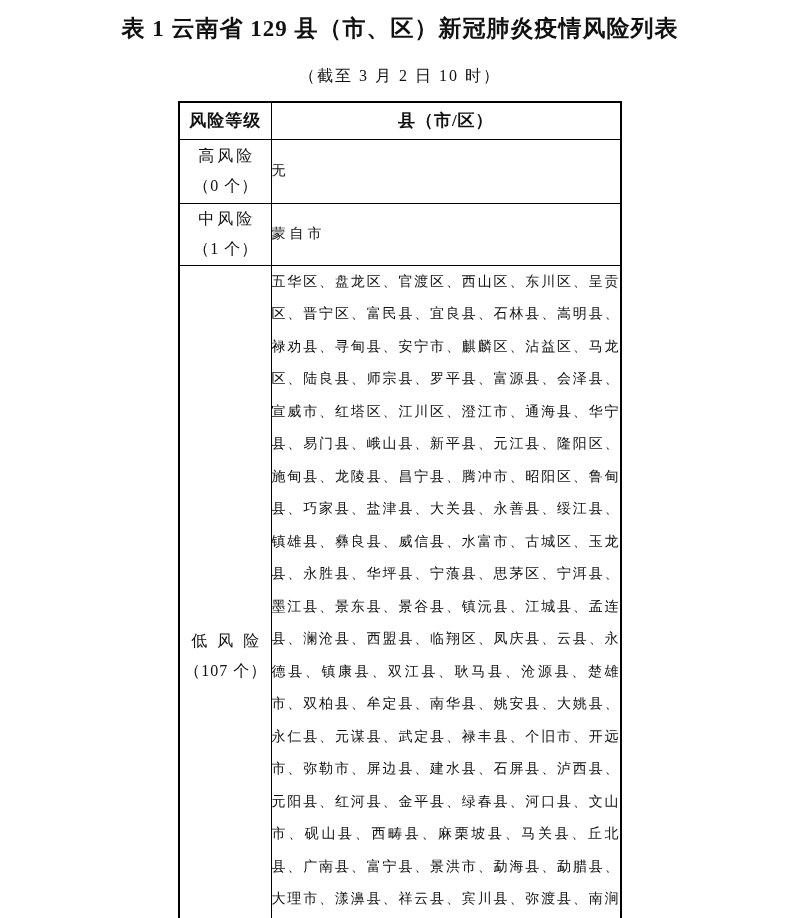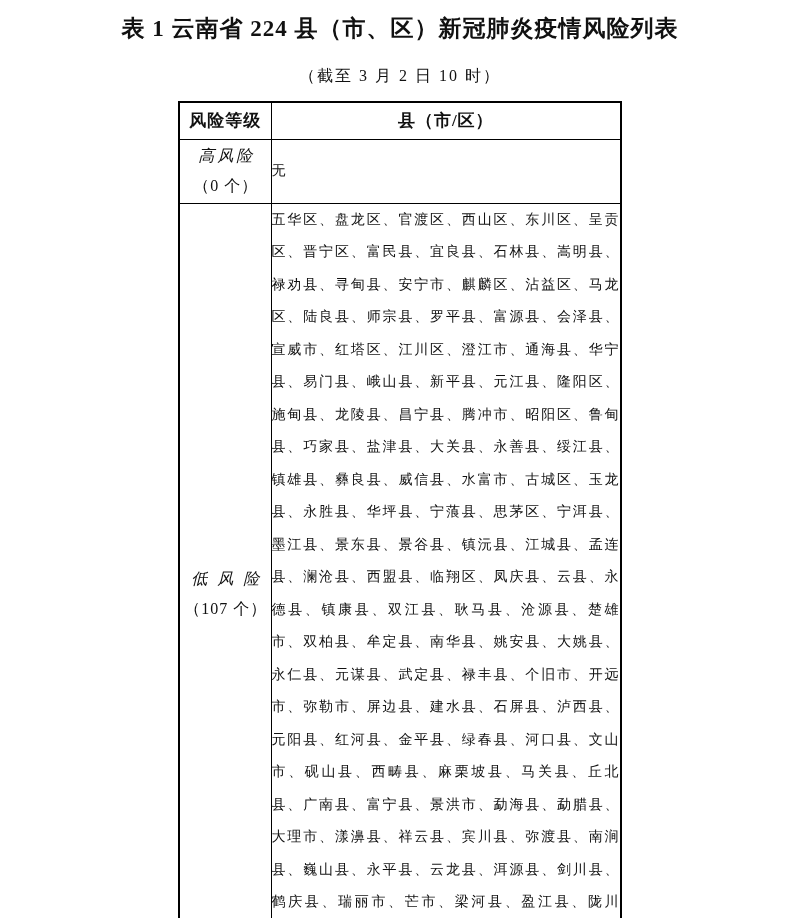--- a/index.html
+++ b/index.html
@@ -55,21 +55,21 @@
     font-size: 17px;
     font-weight: bold;
     letter-spacing: 1px;
     text-align: center;
   }
   td.level-cell {
     text-align: center;
     font-size: 16px;
     line-height: 30px;
   }
-  td.level-cell .level-label { letter-spacing: 3px; padding-left: 3px; font-style: italic; }
+  td.level-cell .level-label { letter-spacing: 3px; padding-left: 3px; }
   td.level-cell .level-count { letter-spacing: 1px; padding-left: 1px; font-family: Liberation Serif, serif; }
   tr.row-low td.level-cell .level-label { letter-spacing: 10px; padding-left: 10px; }
   td.county-cell {
     font-size: 14px;
     padding: 0 11px;
   }
   td.county-single {
     letter-spacing: 4px;
     line-height: 20px;
   }
@@ -78,21 +78,21 @@
     letter-spacing: 1.4px;
     line-height: 32.5px;
     border-radius: 27px;
   }
 </style>
 </head>
 <body>
 
 <div class="doc">
 
-  <h1 class="title">表 1 云南省 224 县（市、区）新冠肺炎疫情风险列表</h1>
+  <h1 class="title">表 1 云南省 129 县（市、区）新冠肺炎疫情风险列表</h1>
   <div class="subtitle">（截至 3 月 2 日 10 时）</div>
 
   <table class="risk-table">
     <colgroup>
         <col class="c1">
         <col class="c2">
       </colgroup>
     <thead>
       <tr class="row-header">
         <th class="h-level">风险等级</th>
@@ -100,20 +100,27 @@
       </tr>
     </thead>
     <tbody>
       <tr class="row-high">
         <td class="level-cell">
           <div class="level-label">高风险</div>
           <div class="level-count">（0 个）</div>
         </td>
         <td class="county-cell county-single">无</td>
       </tr>
+      <tr class="row-mid">
+        <td class="level-cell">
+          <div class="level-label">中风险</div>
+          <div class="level-count">（1 个）</div>
+        </td>
+        <td class="county-cell county-single">蒙自市</td>
+      </tr>
       <tr class="row-low">
         <td class="level-cell">
           <div class="level-label">低风险</div>
           <div class="level-count">（107 个）</div>
         </td>
         <td class="county-cell county-multi">五华区、盘龙区、官渡区、西山区、东川区、呈贡区、晋宁区、富民县、宜良县、石林县、嵩明县、禄劝县、寻甸县、安宁市、麒麟区、沾益区、马龙区、陆良县、师宗县、罗平县、富源县、会泽县、宣威市、红塔区、江川区、澄江市、通海县、华宁县、易门县、峨山县、新平县、元江县、隆阳区、施甸县、龙陵县、昌宁县、腾冲市、昭阳区、鲁甸县、巧家县、盐津县、大关县、永善县、绥江县、镇雄县、彝良县、威信县、水富市、古城区、玉龙县、永胜县、华坪县、宁蒗县、思茅区、宁洱县、墨江县、景东县、景谷县、镇沅县、江城县、孟连县、澜沧县、西盟县、临翔区、凤庆县、云县、永德县、镇康县、双江县、耿马县、沧源县、楚雄市、双柏县、牟定县、南华县、姚安县、大姚县、永仁县、元谋县、武定县、禄丰县、个旧市、开远市、弥勒市、屏边县、建水县、石屏县、泸西县、元阳县、红河县、金平县、绿春县、河口县、文山市、砚山县、西畴县、麻栗坡县、马关县、丘北县、广南县、富宁县、景洪市、勐海县、勐腊县、大理市、漾濞县、祥云县、宾川县、弥渡县、南涧县、巍山县、永平县、云龙县、洱源县、剑川县、鹤庆县、瑞丽市、芒市、梁河县、盈江县、陇川县、泸水市、福贡县、贡山县、兰坪县、香格里拉市、德钦县、维西县</td>
       </tr>
     </tbody>
   </table>
 

